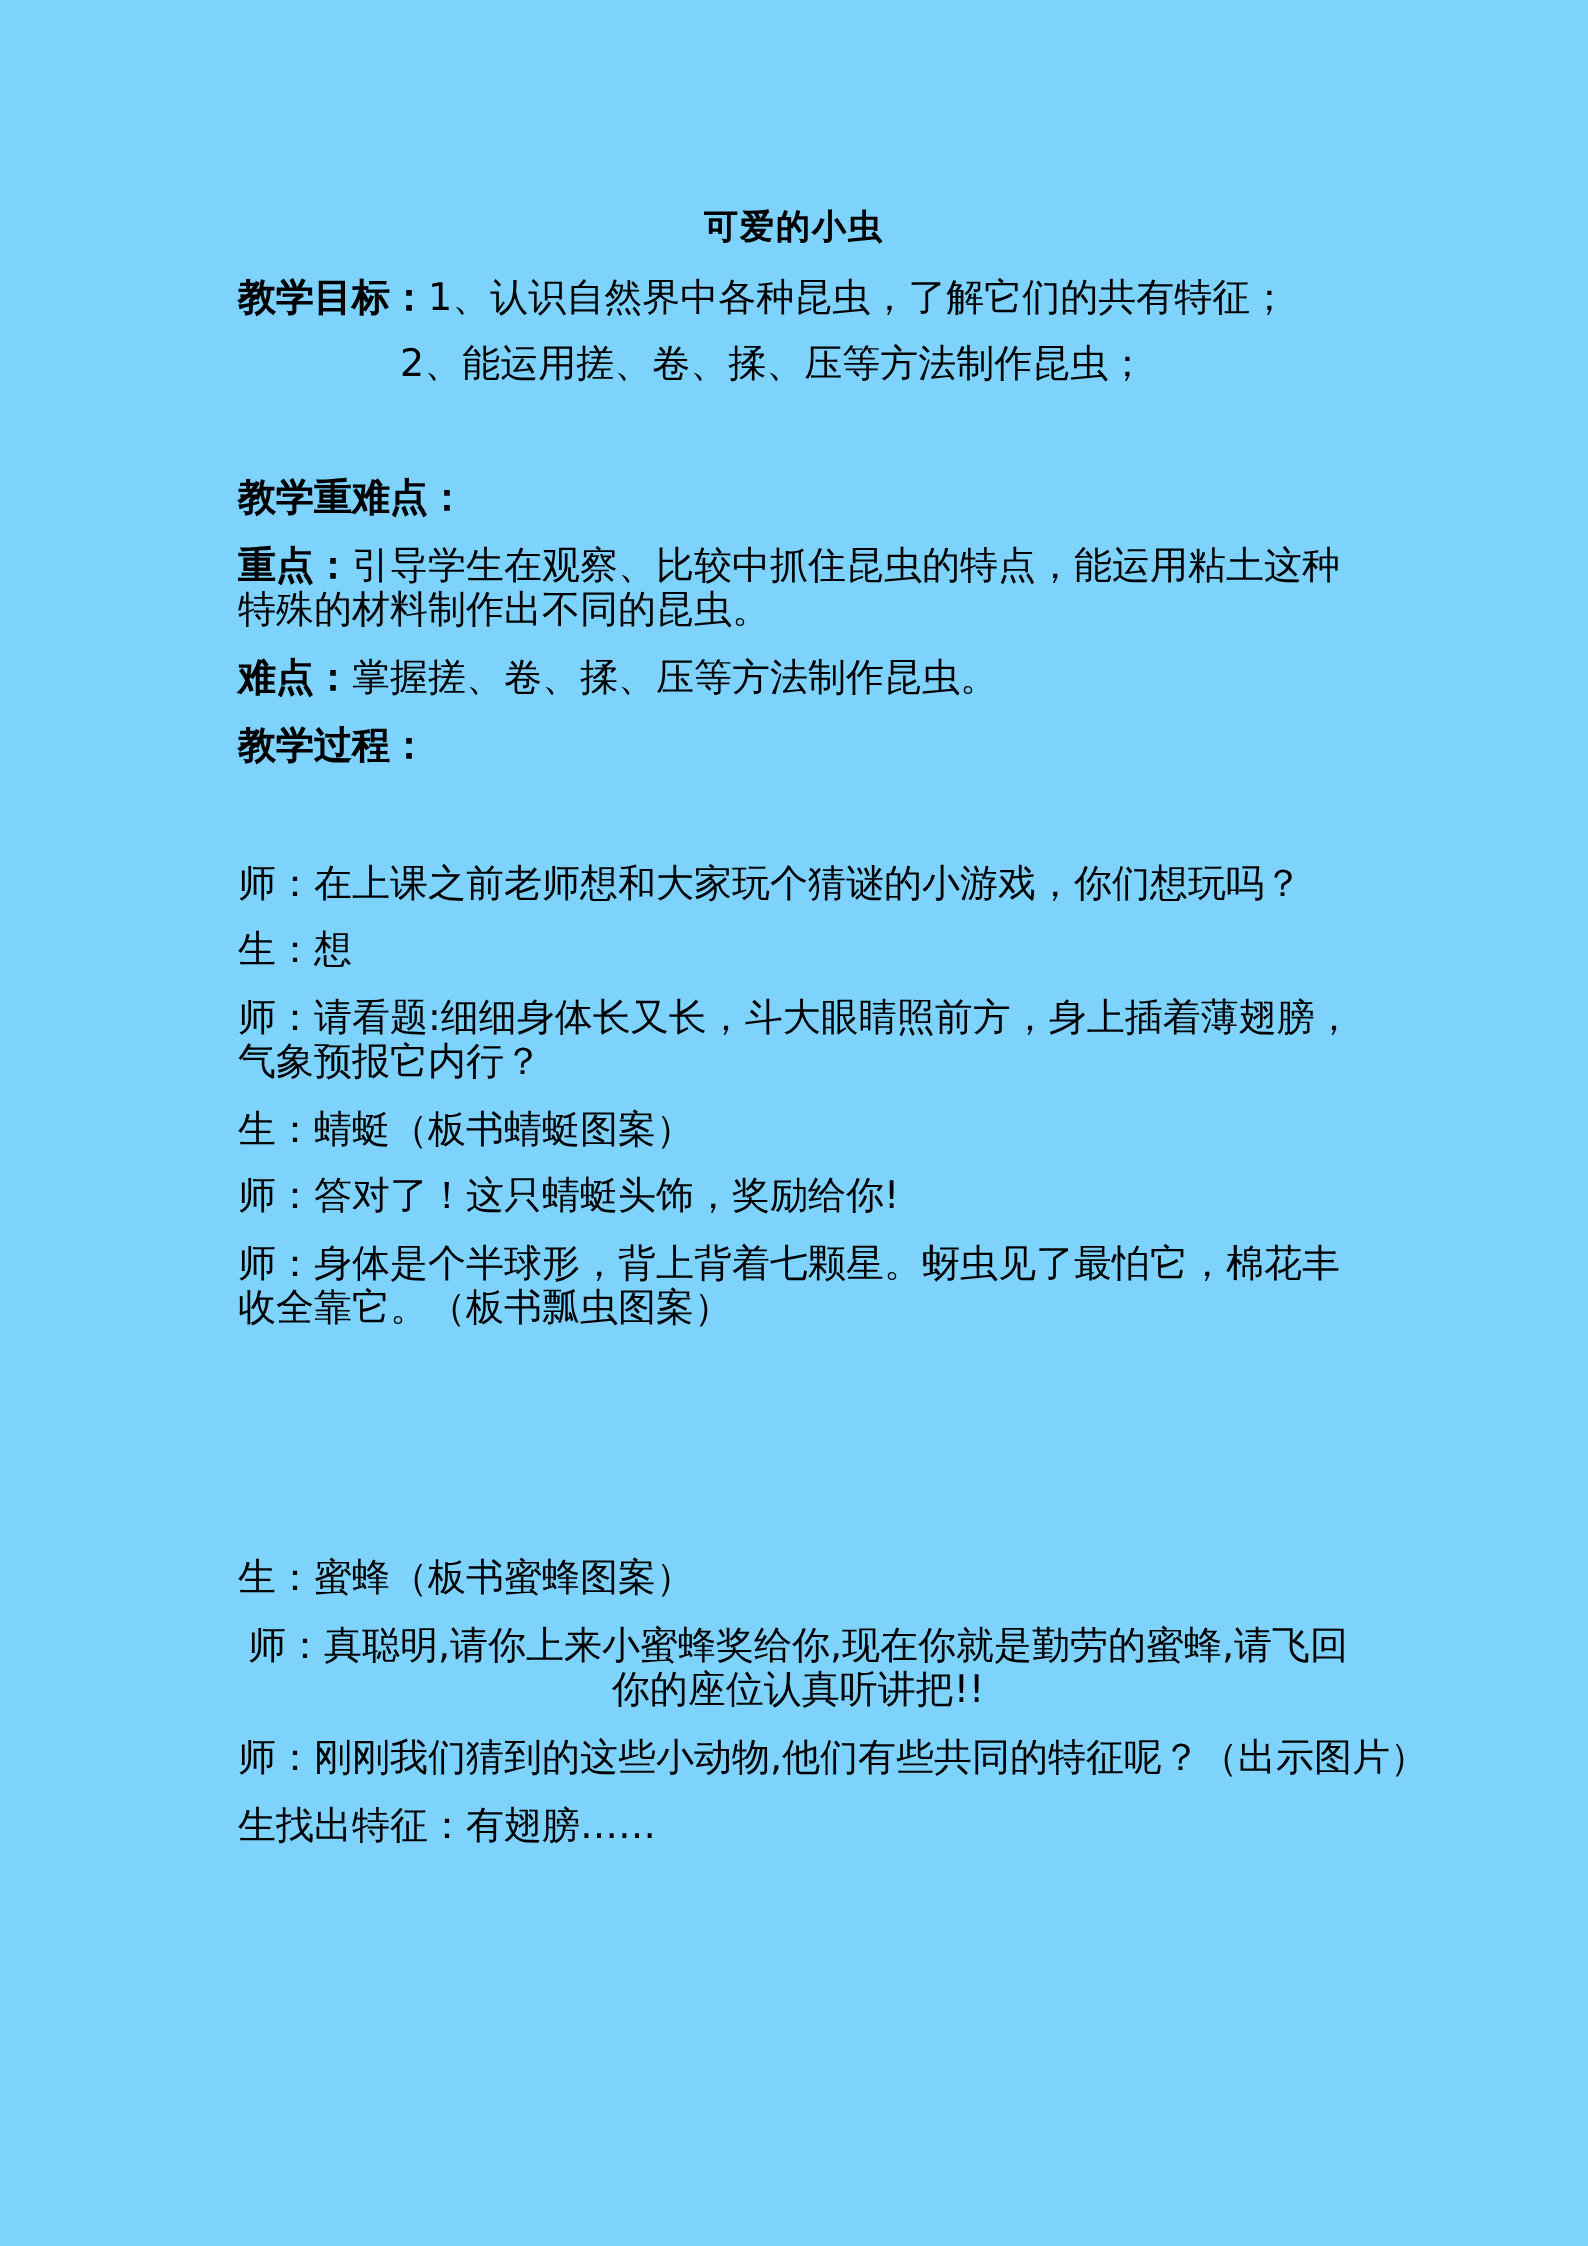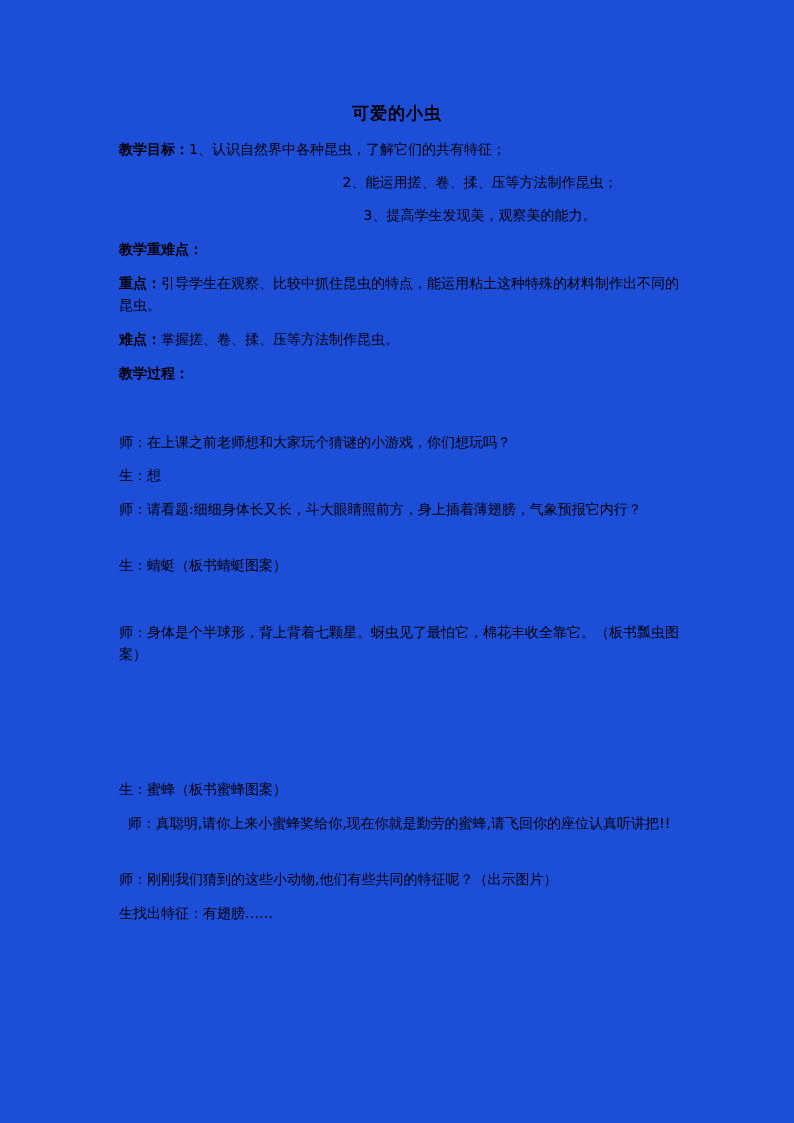--- a/index.html
+++ b/index.html
@@ -1,51 +1,51 @@
 <!DOCTYPE html>
 <html><head>
 <meta charset="utf-8">
 <style>
   html, body { margin: 0; padding: 0; background: #ffffff; }
   body { width: 794px; height: 1123px; position: relative; overflow: hidden;
          font-family: "DejaVu Sans", "Liberation Sans", sans-serif; color: #000; }
-  .page { position: absolute; left: 0; top: 0; width: 794px; height: 1123px; background: #1d4ed8; }
+  .page { position: absolute; left: 0; top: 0; width: 794px; height: 1123px; background: #7dd3fc; }
   .title { position: absolute; top: 102px; left: 0; width: 794px; text-align: center;
            font-size: 17px; font-weight: bold; letter-spacing: 1px; }
-  .line { position: absolute; left: 119px; width: 560px; font-size: 14px; line-height: 22px; white-space: nowrap; }
+  .line { position: absolute; left: 119px; width: 560px; font-size: 19px; line-height: 22px; white-space: nowrap; }
   .wrap { white-space: normal; }
   .b { font-weight: bold; }
-  .indent { left: 200px; text-align: center; }
+  .indent { left: 200px; }
 </style>
 </head>
 <body>
 
 <div class="page">
   <div class="title">可爱的小虫</div>
 
   <div class="line" style="top:138px;">
     <span class="b">教学目标：</span><span>1、认识自然界中各种昆虫，了解它们的共有特征；</span>
   </div>
   <div class="line indent" style="top:171px;">2、能运用搓、卷、揉、压等方法制作昆虫；</div>
-  <div class="line indent" style="top:204px;">3、提高学生发现美，观察美的能力。</div>
 
   <div class="line b" style="top:238px;">教学重难点：</div>
 
   <div class="line wrap" style="top:272px;">
     <span class="b">重点：</span><span>引导学生在观察、比较中抓住昆虫的特点，能运用粘土这种特殊的材料制作出不同的昆虫。</span>
   </div>
 
   <div class="line" style="top:328px;">
     <span class="b">难点：</span><span>掌握搓、卷、揉、压等方法制作昆虫。</span>
   </div>
 
   <div class="line b" style="top:362px;">教学过程：</div>
 
   <div class="line" style="top:431px;">师：在上课之前老师想和大家玩个猜谜的小游戏，你们想玩吗？</div>
   <div class="line" style="top:464px;">生：想</div>
   <div class="line wrap" style="top:498px;">师：请看题:细细身体长又长，斗大眼睛照前方，身上插着薄翅膀，气象预报它内行？</div>
   <div class="line" style="top:554px;">生：蜻蜓（板书蜻蜓图案）</div>
+  <div class="line" style="top:587px;">师：答对了！这只蜻蜓头饰，奖励给你!</div>
   <div class="line wrap" style="top:621px;">师：身体是个半球形，背上背着七颗星。蚜虫见了最怕它，棉花丰收全靠它。（板书瓢虫图案）</div>
   <div class="line" style="top:778px;">生：蜜蜂（板书蜜蜂图案）</div>
   <div class="line wrap" style="top:812px;text-align:center;">师：真聪明,请你上来小蜜蜂奖给你,现在你就是勤劳的蜜蜂,请飞回你的座位认真听讲把!!</div>
   <div class="line" style="top:868px;">师：刚刚我们猜到的这些小动物,他们有些共同的特征呢？（出示图片）</div>
   <div class="line" style="top:902px;">生找出特征：有翅膀……</div>
 </div>
 
 </body></html>

